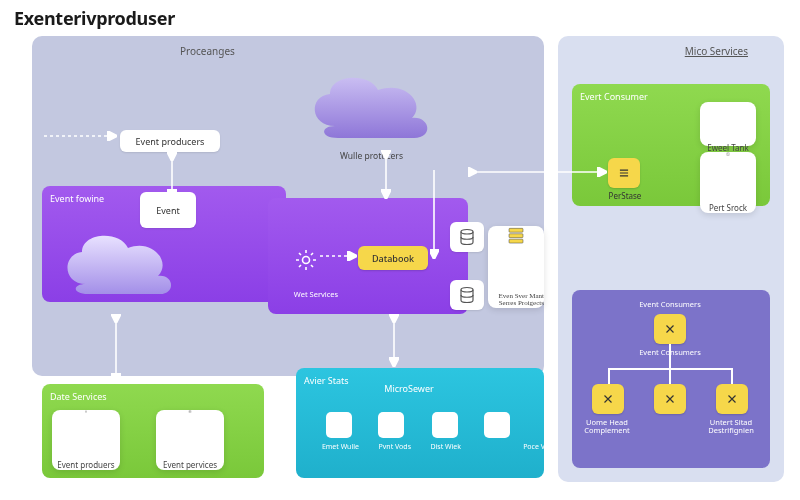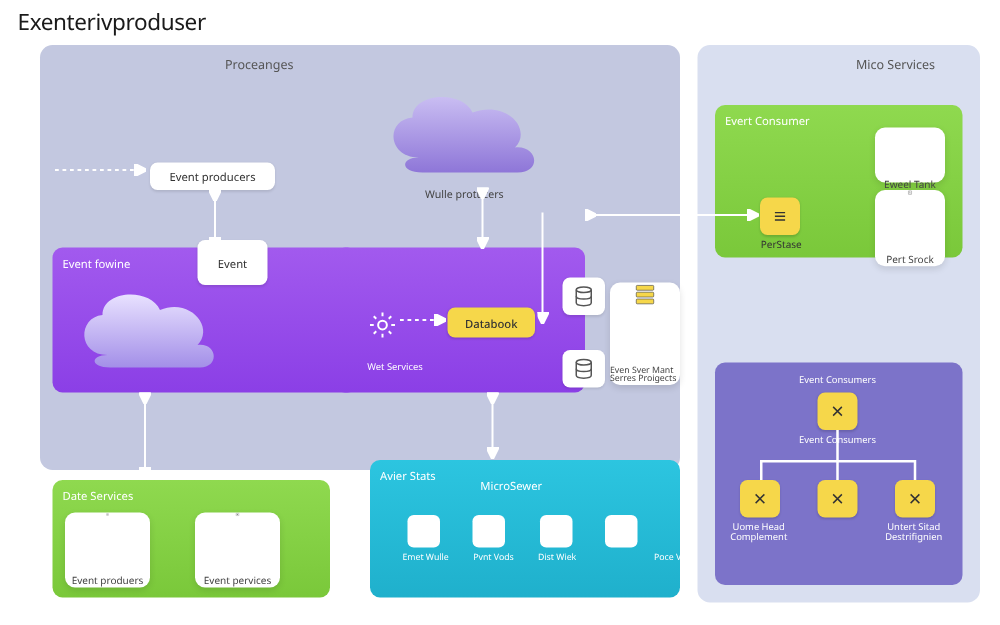--- a/index.html
+++ b/index.html
@@ -1,46 +1,46 @@
 <!DOCTYPE html>
 <html><head>
 <meta charset="utf-8">
 <style>
   * { box-sizing: border-box; margin: 0; padding: 0; font-family: system-ui, -apple-system, sans-serif; }
   body { background: #fff; width: 800px; height: 500px; overflow: hidden; position: relative; }
-  .title { position: absolute; top: 6px; left: 14px; font-size: 18px; font-weight: 400; color: #1a1a1a; letter-spacing: -0.3px; }
+  .title { position: absolute; top: 6px; left: 14px; font-size: 18px; font-weight: 700; color: #1a1a1a; letter-spacing: -0.3px; }
 
   .panel { position: absolute; border-radius: 10px; }
   .panel-title { font-size: 10px; color: #555; }
   .panel-procc { left: 32px; top: 36px; width: 512px; height: 340px; background: #c3c8e0; }
   .panel-procc .panel-title { position: absolute; top: 8px; left: 148px; }
   .panel-micro { left: 558px; top: 36px; width: 226px; height: 446px; background: #d9dff0; }
-  .panel-micro .panel-title { position: absolute; top: 8px; right: 36px; }
+  .panel-micro .panel-title { position: absolute; top: 8px; right: 36px; text-decoration: underline; }
 
   .box { position: absolute; border-radius: 8px; }
   .box-title { font-size: 9px; color: #fff; position: absolute; top: 6px; left: 8px; }
   .box-green { background: linear-gradient(180deg,#8fd94f,#7ac83a); }
   .box-purple { background: linear-gradient(180deg,#a25aee,#8b3fe6); }
   .box-cyan { background: linear-gradient(180deg,#2cc5e0,#1fb0cc); }
   .box-violet2 { background: #7c73c9; }
 
-  .bx-ef { left: 42px; top: 198px; width: 244px; height: 116px; }
+  .bx-ef { left: 42px; top: 186px; width: 244px; height: 116px; }
   .bx-ds { left: 42px; top: 384px; width: 222px; height: 94px; }
   .bx-wt { left: 268px; top: 198px; width: 200px; height: 116px; }
   .bx-as { left: 296px; top: 368px; width: 248px; height: 110px; }
   .bx-ec { left: 572px; top: 84px; width: 198px; height: 122px; }
   .bx-cs { left: 572px; top: 290px; width: 198px; height: 178px; }
 
   .pill { position: absolute; background: #fff; border-radius: 6px; font-size: 9px; color: #333; display: flex; align-items: center; justify-content: center; padding: 4px 10px; box-shadow: 0 1px 2px rgba(0,0,0,0.1); }
   .pill-ep { left: 120px; top: 130px; width: 100px; height: 22px; }
-  .pill-ev { left: 158px; top: 192px; width: 56px; height: 36px; }
+  .pill-ev { left: 140px; top: 192px; width: 56px; height: 36px; }
 
   .card { position: absolute; background: #fff; border-radius: 8px; box-shadow: 0 2px 6px rgba(0,0,0,0.12); display: flex; flex-direction: column; align-items: center; justify-content: center; gap: 4px; }
   .card svg, .card .icon-box { width: 22px; height: 22px; }
-  .card-lbl { font-size: 8px; color: #444; text-align: left; line-height: 1.1; margin-top: 44px; }
+  .card-lbl { font-size: 8px; color: #444; text-align: right; line-height: 1.1; margin-top: 44px; }
   .card-ep2 { left: 52px; top: 410px; width: 68px; height: 60px; }
   .card-evp { left: 156px; top: 410px; width: 68px; height: 60px; }
   .card-et { left: 700px; top: 102px; width: 56px; height: 44px; }
   .card-ps { left: 700px; top: 152px; width: 56px; height: 61px; }
   .card-srv { left: 488px; top: 226px; width: 56px; height: 82px; }
 
   .chip { position: absolute; background: #f6d74a; border-radius: 6px; width: 32px; height: 30px; display: flex; align-items: center; justify-content: center; box-shadow: 0 1px 2px rgba(0,0,0,0.15); }
   .chip svg { width: 14px; height: 14px; }
   .chip-db { left: 358px; top: 246px; width: 70px; height: 24px; background: #f6d74a; }
   .chip-pst { left: 608px; top: 158px; }
@@ -143,21 +143,21 @@
       <path d="M4 12c0 1.7 3.6 3 8 3s8-1.3 8-3"></path>
     </svg>
   </div>
 
 <div class="card card-srv">
   <svg viewBox="0 0 24 24" fill="#f6d74a" stroke="#333" stroke-width="0.6">
       <rect x="3" y="3" width="18" height="5" rx="1"></rect>
       <rect x="3" y="10" width="18" height="5" rx="1"></rect>
       <rect x="3" y="17" width="18" height="5" rx="1"></rect>
     </svg>
-  <div class="card-lbl" style="font-size:7px;">Even Sver Mant Serres Proigects</div>
+  <div class="card-lbl" style="font-size:7px;font-family:Liberation Serif, serif;">Even Sver Mant Serres Proigects</div>
 </div>
 
 <div class="pill pill-ep">Event producers</div>
 <div class="pill pill-ev">Event</div>
 
 <div class="box box-green bx-ds">
   <div class="box-title">Date Services</div>
 </div>
 <div class="card card-ep2">
   <svg viewBox="0 0 24 24" fill="none" stroke="#555" stroke-width="1.8">

